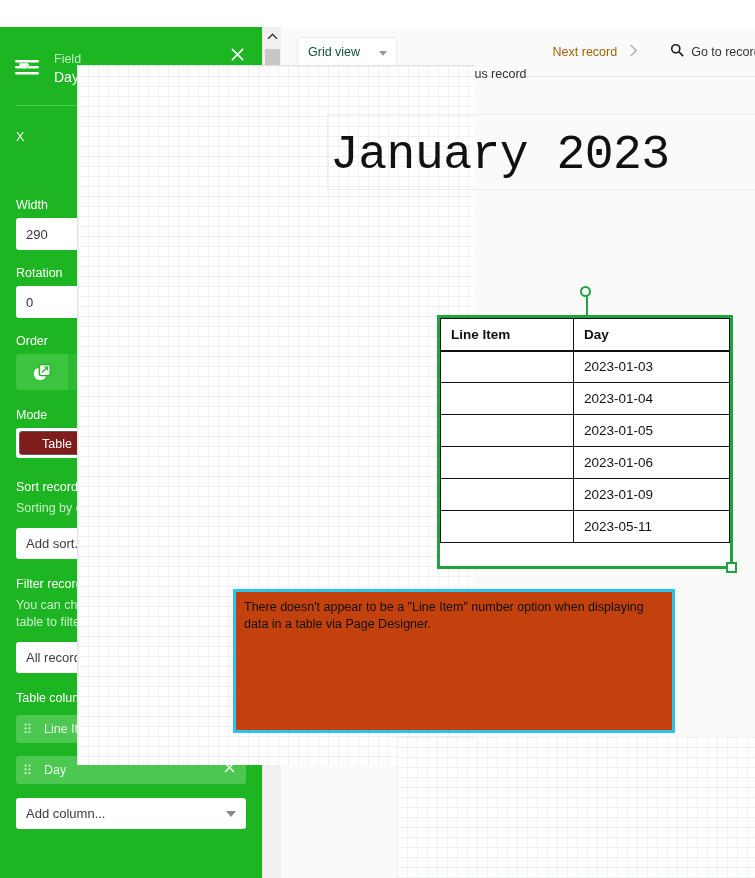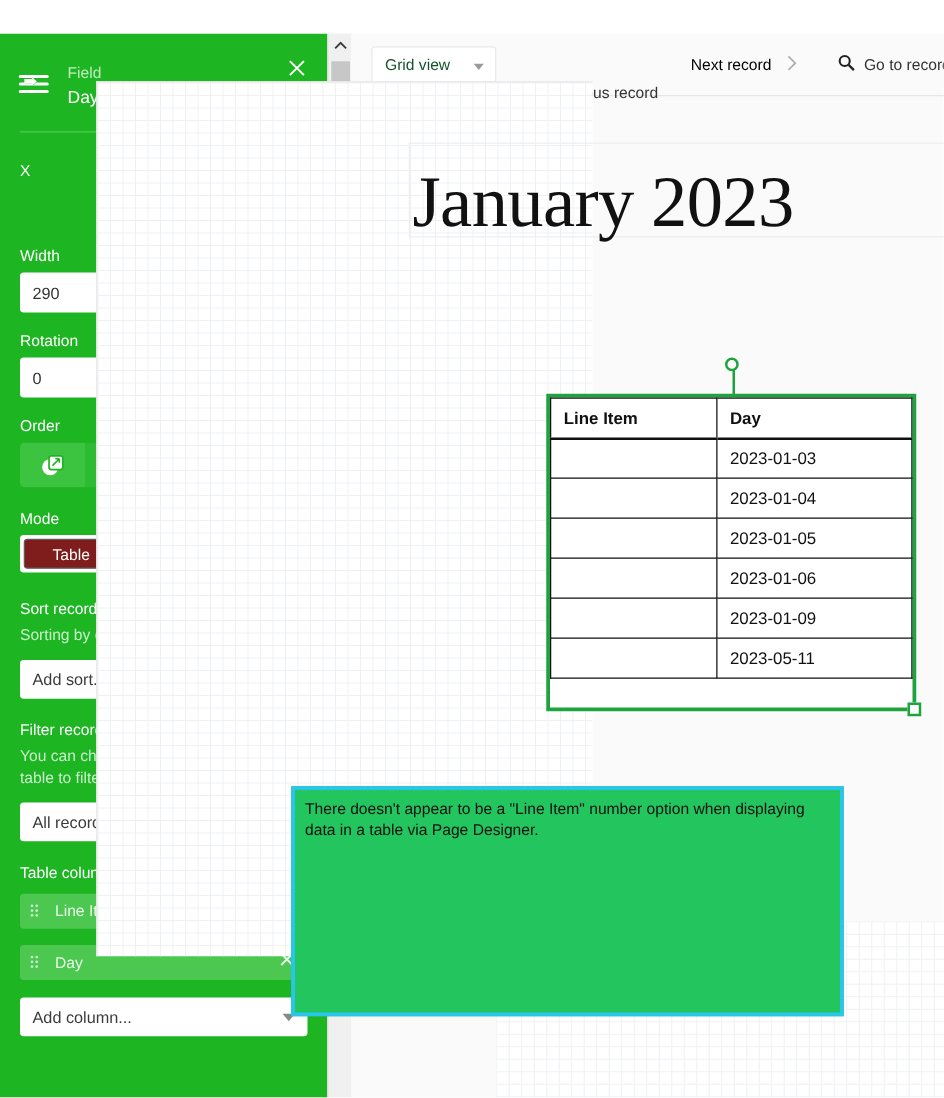--- a/index.html
+++ b/index.html
@@ -131,34 +131,34 @@
   }
   .viewpick .caret {
     position:absolute; right:9px; top:13px;
     width:0;height:0;border-left:4px solid transparent;border-right:4px solid transparent;
     border-top:5px solid #9a9a9a;
   }
   .tbtn {
     display:flex; align-items:center; gap:7px; font-size:12.5px; color:#333;
     height:30px; padding:0 10px; cursor:pointer; white-space:nowrap;
   }
-  .tbtn.disabled { color:#000000; cursor:default;gap:12px; }
+  .tbtn.disabled { color:#a16207; cursor:default;gap:12px; }
 
   .canvas {
     position:absolute; left:77px; top:65px; width:397px; height:700px;
     background:#ffffff;
     background-image:
       linear-gradient(to right, #eef0f3 1px, transparent 1px),
       linear-gradient(to bottom, #eef0f3 1px, transparent 1px);
     background-size:10px 10px;
     border-left:1px solid #e4e4e4; border-top:1px solid #e4e4e4;
   }
   .page-title {
-    position:absolute; left:330px; top:128px; font-size:58px; color:#111;
-    font-family:Liberation Serif, serif; letter-spacing:-0.5px; white-space:nowrap;
+    position:absolute; left:330px; top:128px; font-size:48px; color:#111;
+    font-family:Liberation Mono, monospace; letter-spacing:-0.5px; white-space:nowrap;
   }
   .title-box {
     position:absolute; left:327px; top:114px; width:460px; height:76px;
     border:1px solid #eceef1;
   }
 
   
   .widget {
     position:absolute; left:437px; top:315px; width:296px; height:254px;
     border:3px solid #1fa33f; background:#fff;
@@ -175,22 +175,22 @@
   table.wt { border-collapse:collapse; width:100%; table-layout:fixed; }
   table.wt th, table.wt td {
     border:1px solid #111; height:32px; padding:0 10px; text-align:left;
     font-size:13.5px; color:#111; vertical-align:middle;
   }
   table.wt th { font-weight:bold; border-bottom:2px solid #111; }
   table.wt col.c1 { width:46%; }
 
   
   .callout {
-    position:absolute; left:233px; top:589px; width:442px; height:184px;
-    background:#22c55e; border:3px solid #29c5ee;margin-top:40px;
+    position:absolute; left:233px; top:589px; width:442px; height:144px;
+    background:#c2410c; border:3px solid #29c5ee;
   }
   .callout p {
     font-size:12.5px; color:#111; line-height:17px;
     font-family:"Liberation Sans", sans-serif;
   }
   .callout .pad { padding:7px 10px 0 8px; }
   .callout p + p { margin-top:16px; }
 
   .grid-lower {
     position:absolute; left:397px; top:737px; width:358px; height:141px;

